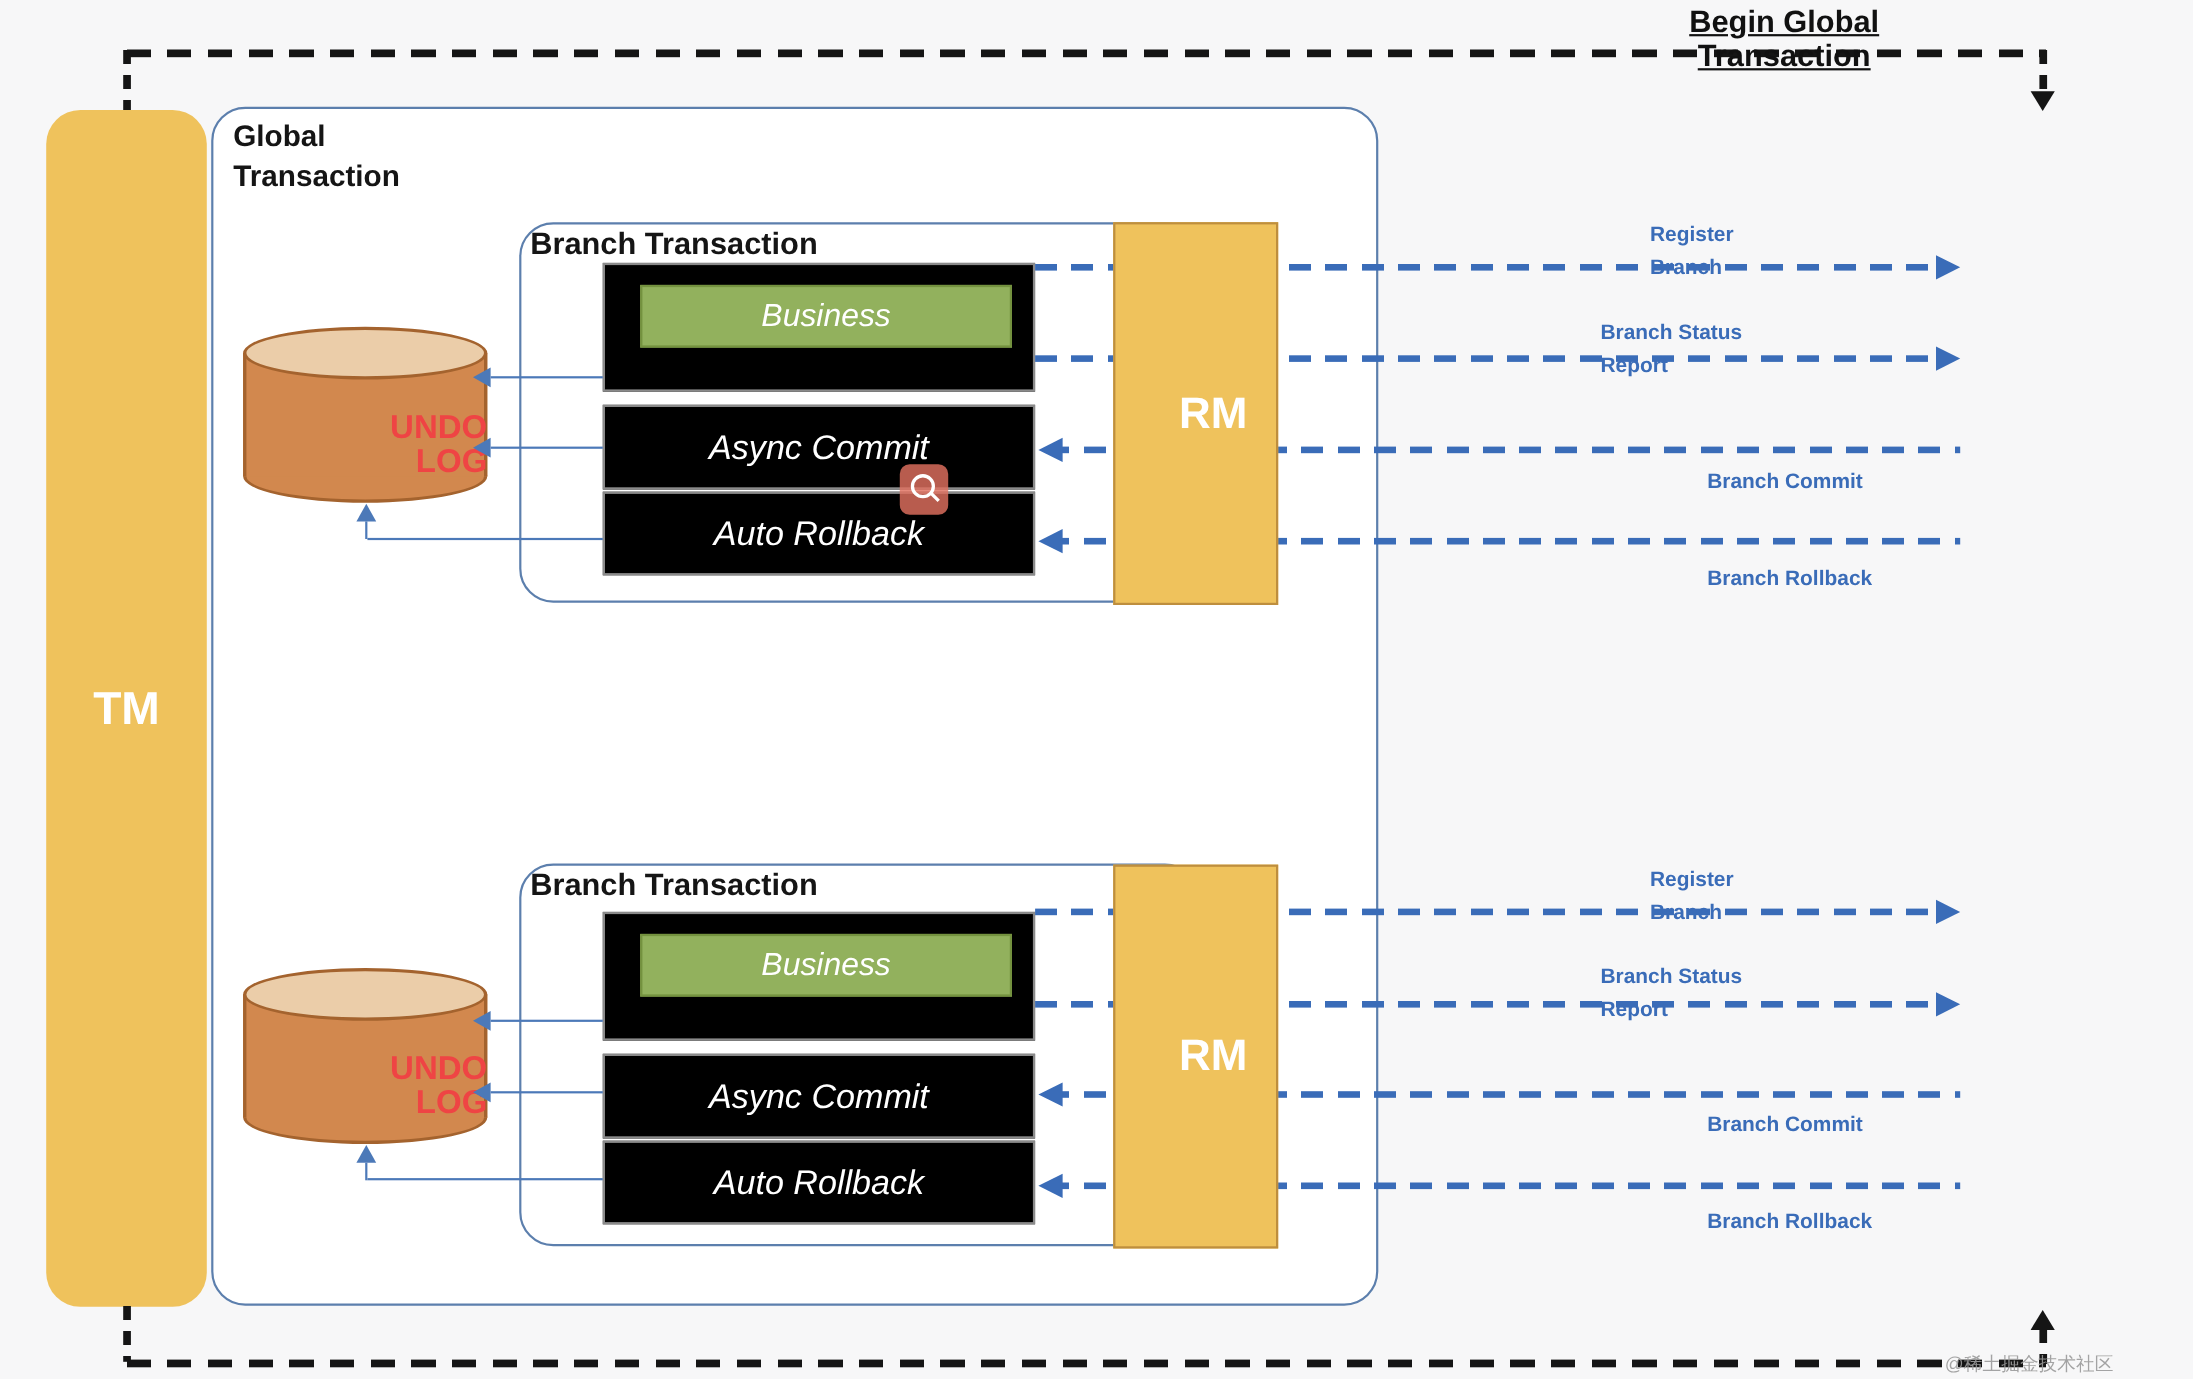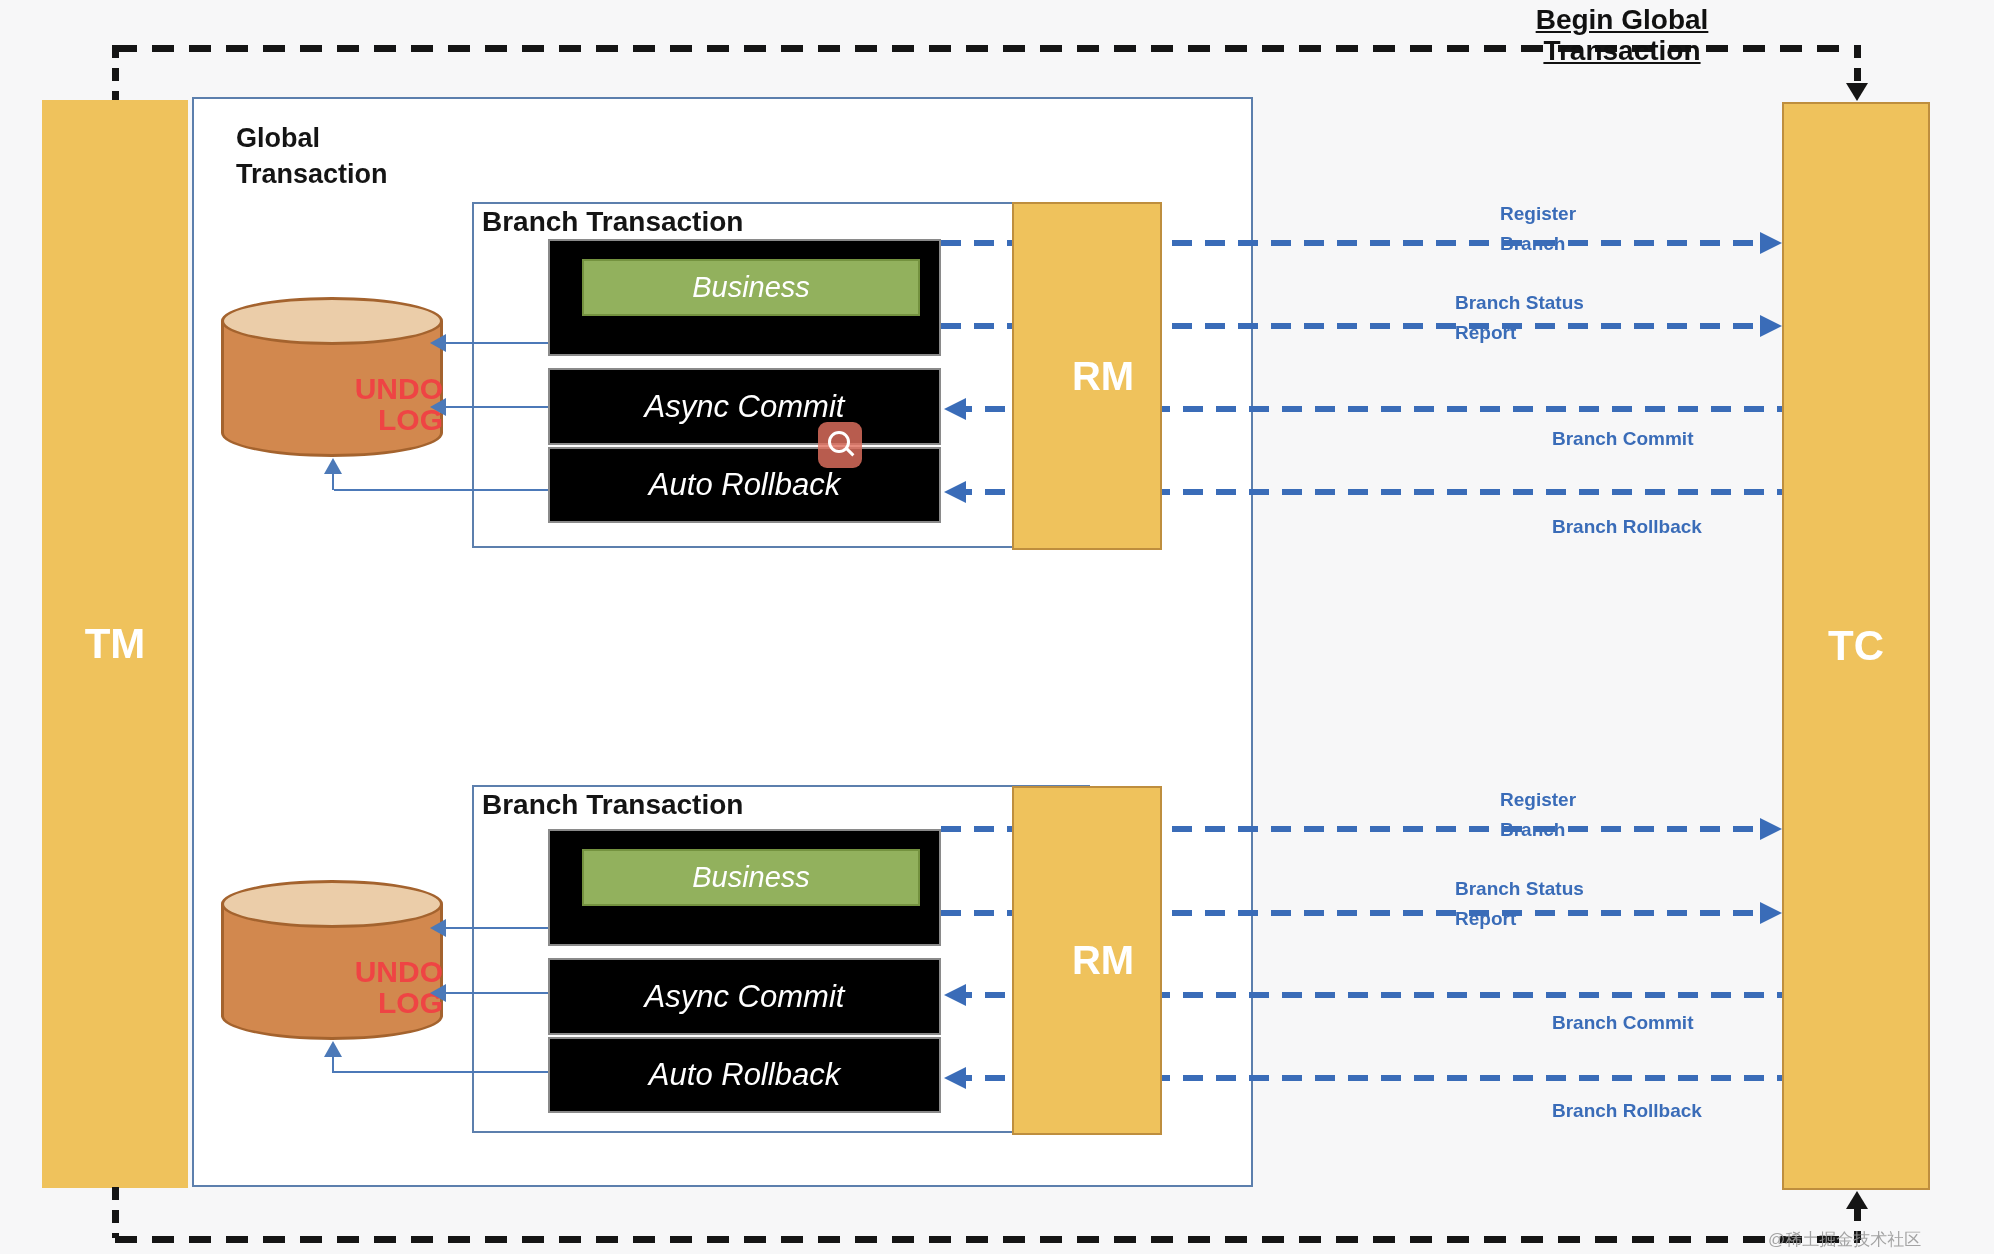--- a/index.html
+++ b/index.html
@@ -1,18 +1,18 @@
 <!DOCTYPE html>
 <html><head>
 <meta charset="utf-8">
 <style>
   html,body{margin:0;padding:0;background:#e9e9ea;}
   #stage{position:relative;width:1994px;height:1254px;background:#F7F7F8;overflow:hidden;
          font-family:"Liberation Sans", sans-serif;}
-  .abs{position:absolute;}
+  .abs{position:absolute;border-radius:31px;}
   
   .actor{background:#EFC25C;display:flex;align-items:center;justify-content:center;
          color:#fff;font-weight:bold;font-size:42px;}
   .bordered-actor{border:2px solid #BE8E3E;box-sizing:border-box;}
   
   .frame{background:#ffffff;border:2px solid #5C7FAD;box-sizing:border-box;}
   .frame-title{position:absolute;color:#151515;font-weight:bold;font-size:27px;line-height:36px;}
   
   .graybox{position:absolute;background:#000000;border:2px solid #8A8A8A;box-sizing:border-box;
            display:flex;align-items:center;justify-content:center;color:#fff;
@@ -67,21 +67,21 @@
               transform:rotate(45deg);}
   
   .watermark{position:absolute;color:#9b9b9b;font-size:17px;z-index:11;opacity:0.9;}
 </style>
 </head>
 <body>
 
 <div id="stage">
 
   <div class="frame abs" style="left:192px;top:97px;width:1061px;height:1090px;"></div>
-  <div class="frame-title" style="left:212px;top:120px;margin-left:24px;">
+  <div class="frame-title" style="left:212px;top:106px;">
     <div>Global</div>
     <div>Transaction</div>
   </div>
 
   <div class="frame abs" style="left:472px;top:202px;width:618px;height:346px;"></div>
   <div class="frame-title" style="left:482px;top:204px;font-size:28px;">Branch Transaction</div>
 
   <div class="graybox" style="left:548px;top:239px;width:393px;height:117px;"></div>
   <div class="greenbox" style="left:582px;top:259px;width:338px;height:57px;">Business</div>
   <div class="graybox" style="left:548px;top:368px;width:393px;height:77px;">Async Commit</div>
@@ -168,21 +168,20 @@
     <div>Branch Status</div>
     <div>Report</div>
   </div>
   <div class="msg-label" style="left:1552px;top:1008px;">Branch Commit</div>
   <div class="msg-label" style="left:1552px;top:1096px;">Branch Rollback</div>
 
   <div class="rmbox" style="left:1012px;top:202px;width:150px;height:348px;">RM</div>
   <div class="rmbox" style="left:1012px;top:786px;width:150px;height:349px;">RM</div>
 
   <div class="actor abs" style="left:42px;top:100px;width:146px;height:1088px;z-index:6;">TM</div>
-  <div class="actor bordered-actor abs" style="left:1782px;top:102px;width:148px;height:1088px;z-index:6;">TC</div>
 
   <div class="kdash-v" style="left:112px;top:45px;height:55px;"></div>
   <div class="kdash-h" style="left:115px;top:45px;width:1745px;"></div>
   <div class="kdash-v" style="left:1854px;top:45px;height:40px;"></div>
   <div class="karrow-down" style="left:1846px;top:83px;"></div>
   <div class="flow-label" style="left:1502px;top:4px;width:240px;text-decoration:underline;">
     <div>Begin Global</div>
     <div>Transaction</div>
   </div>
 

